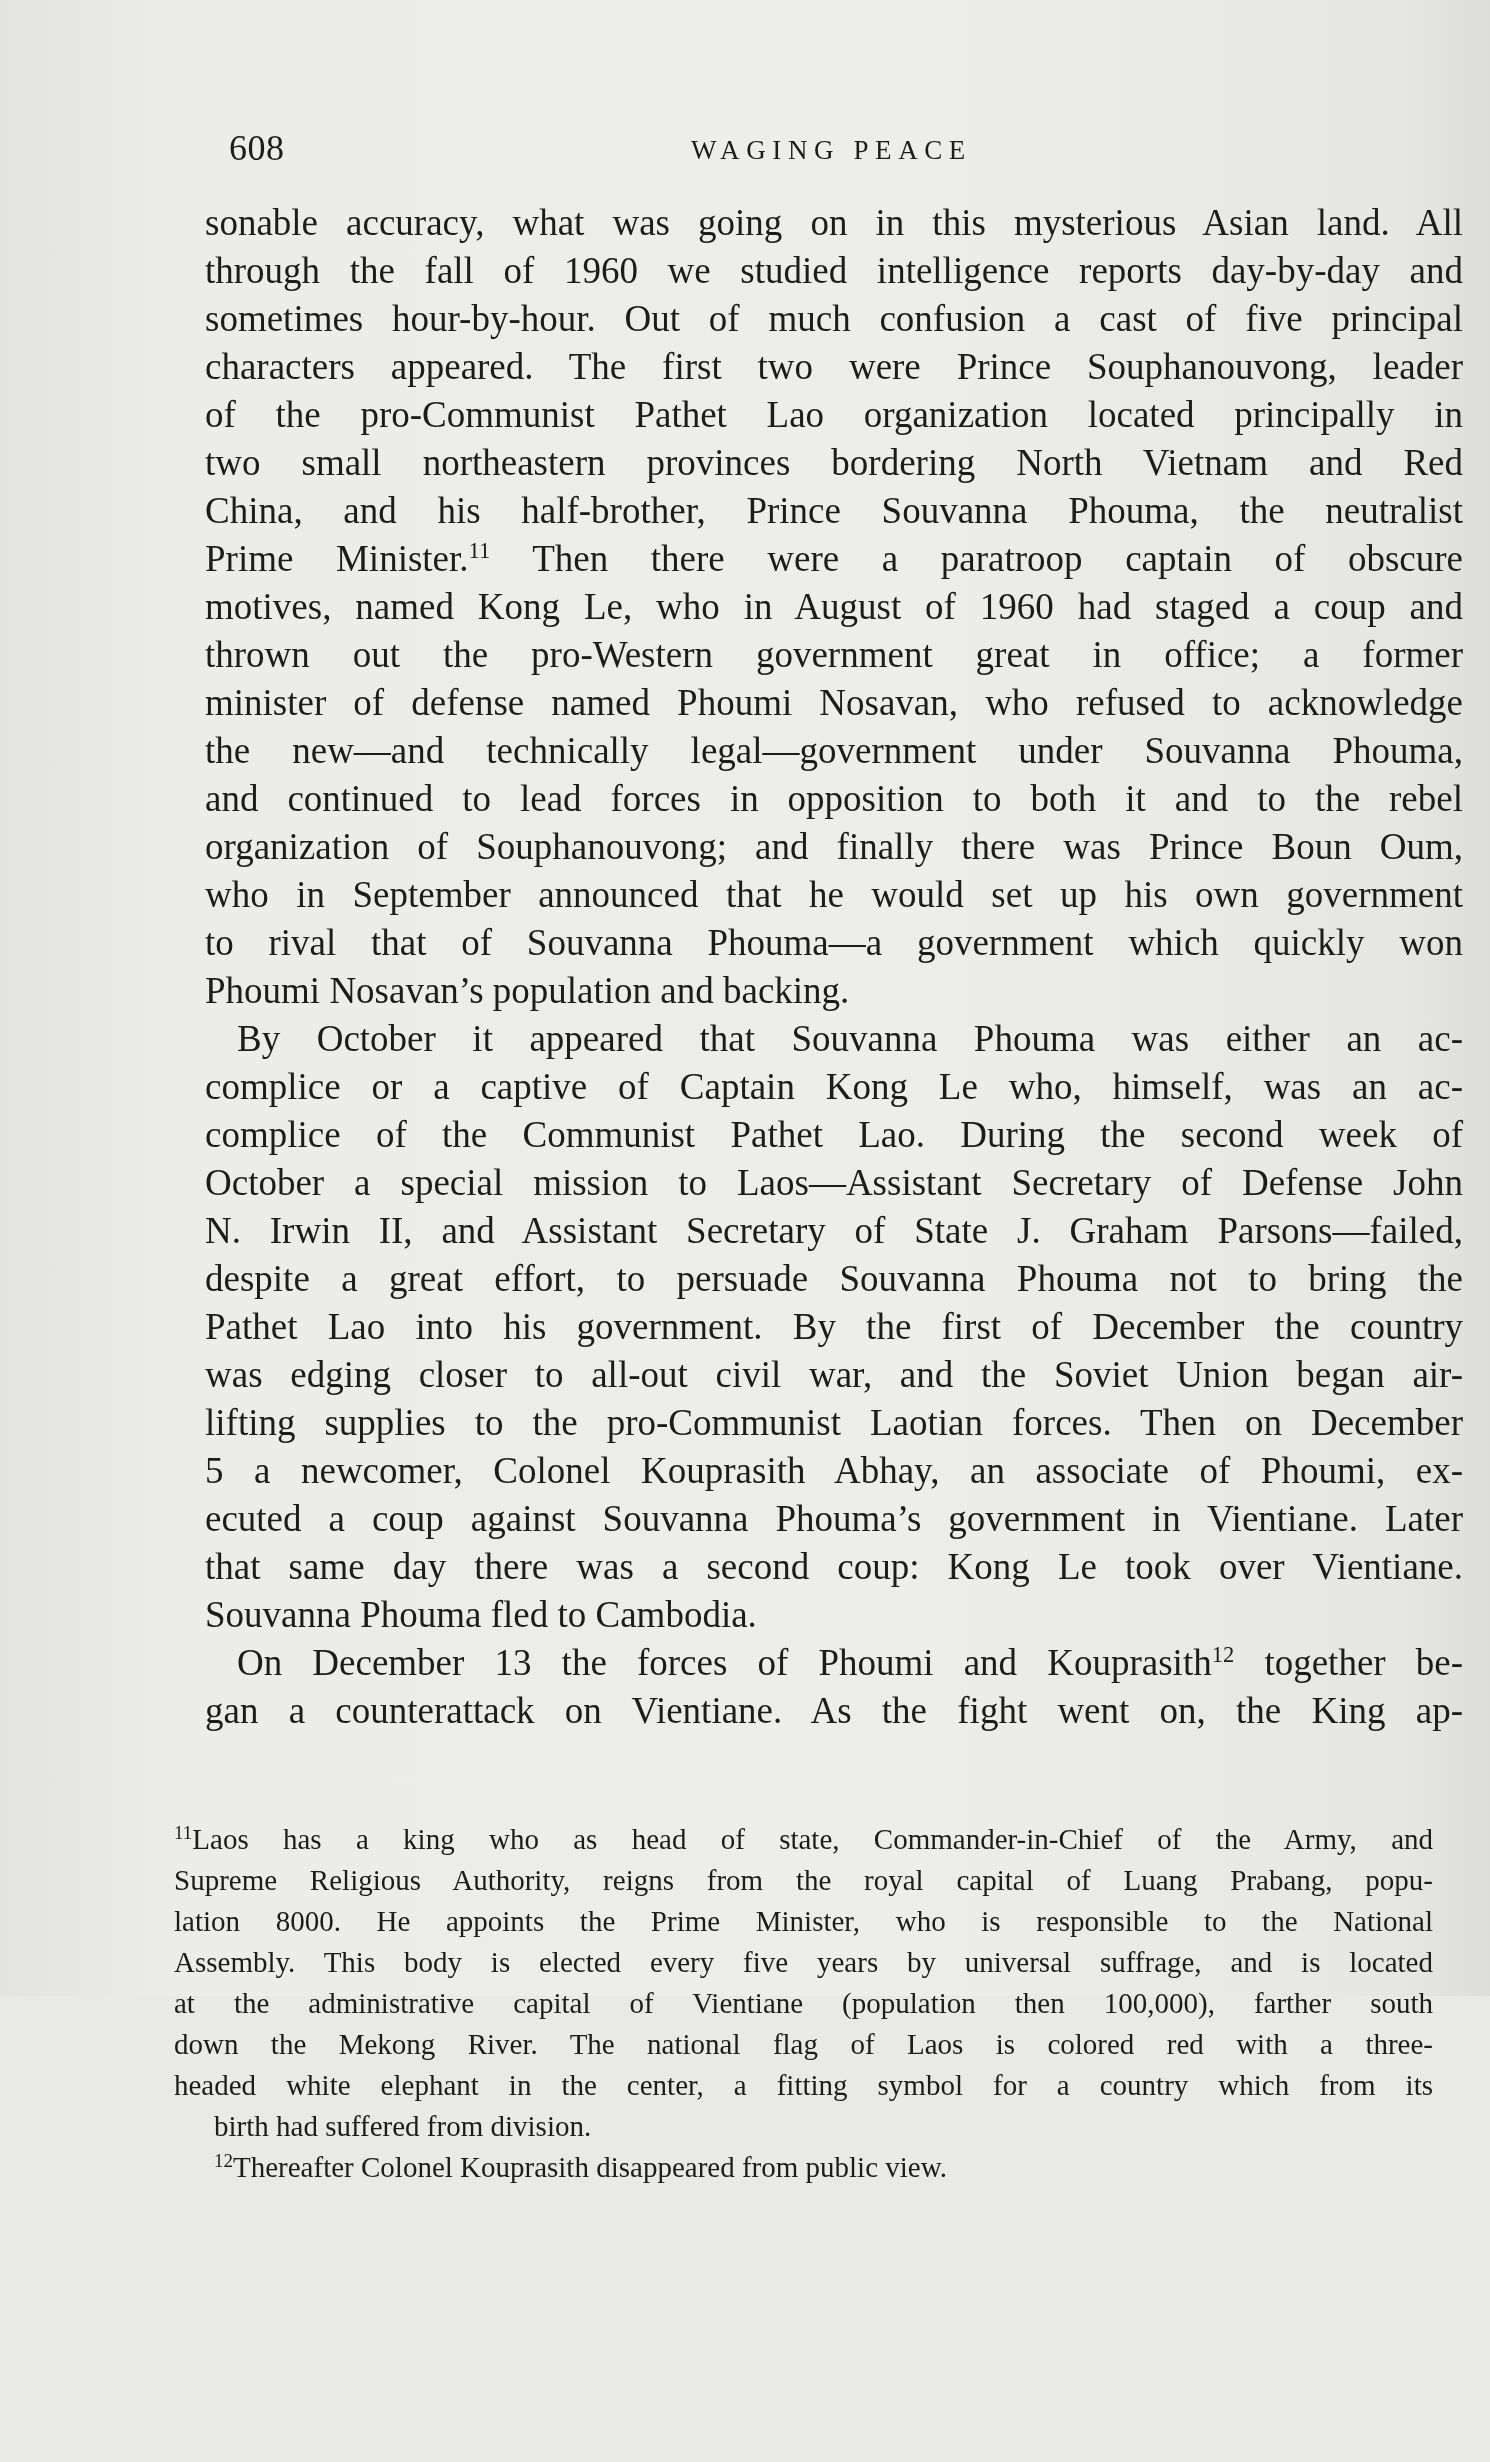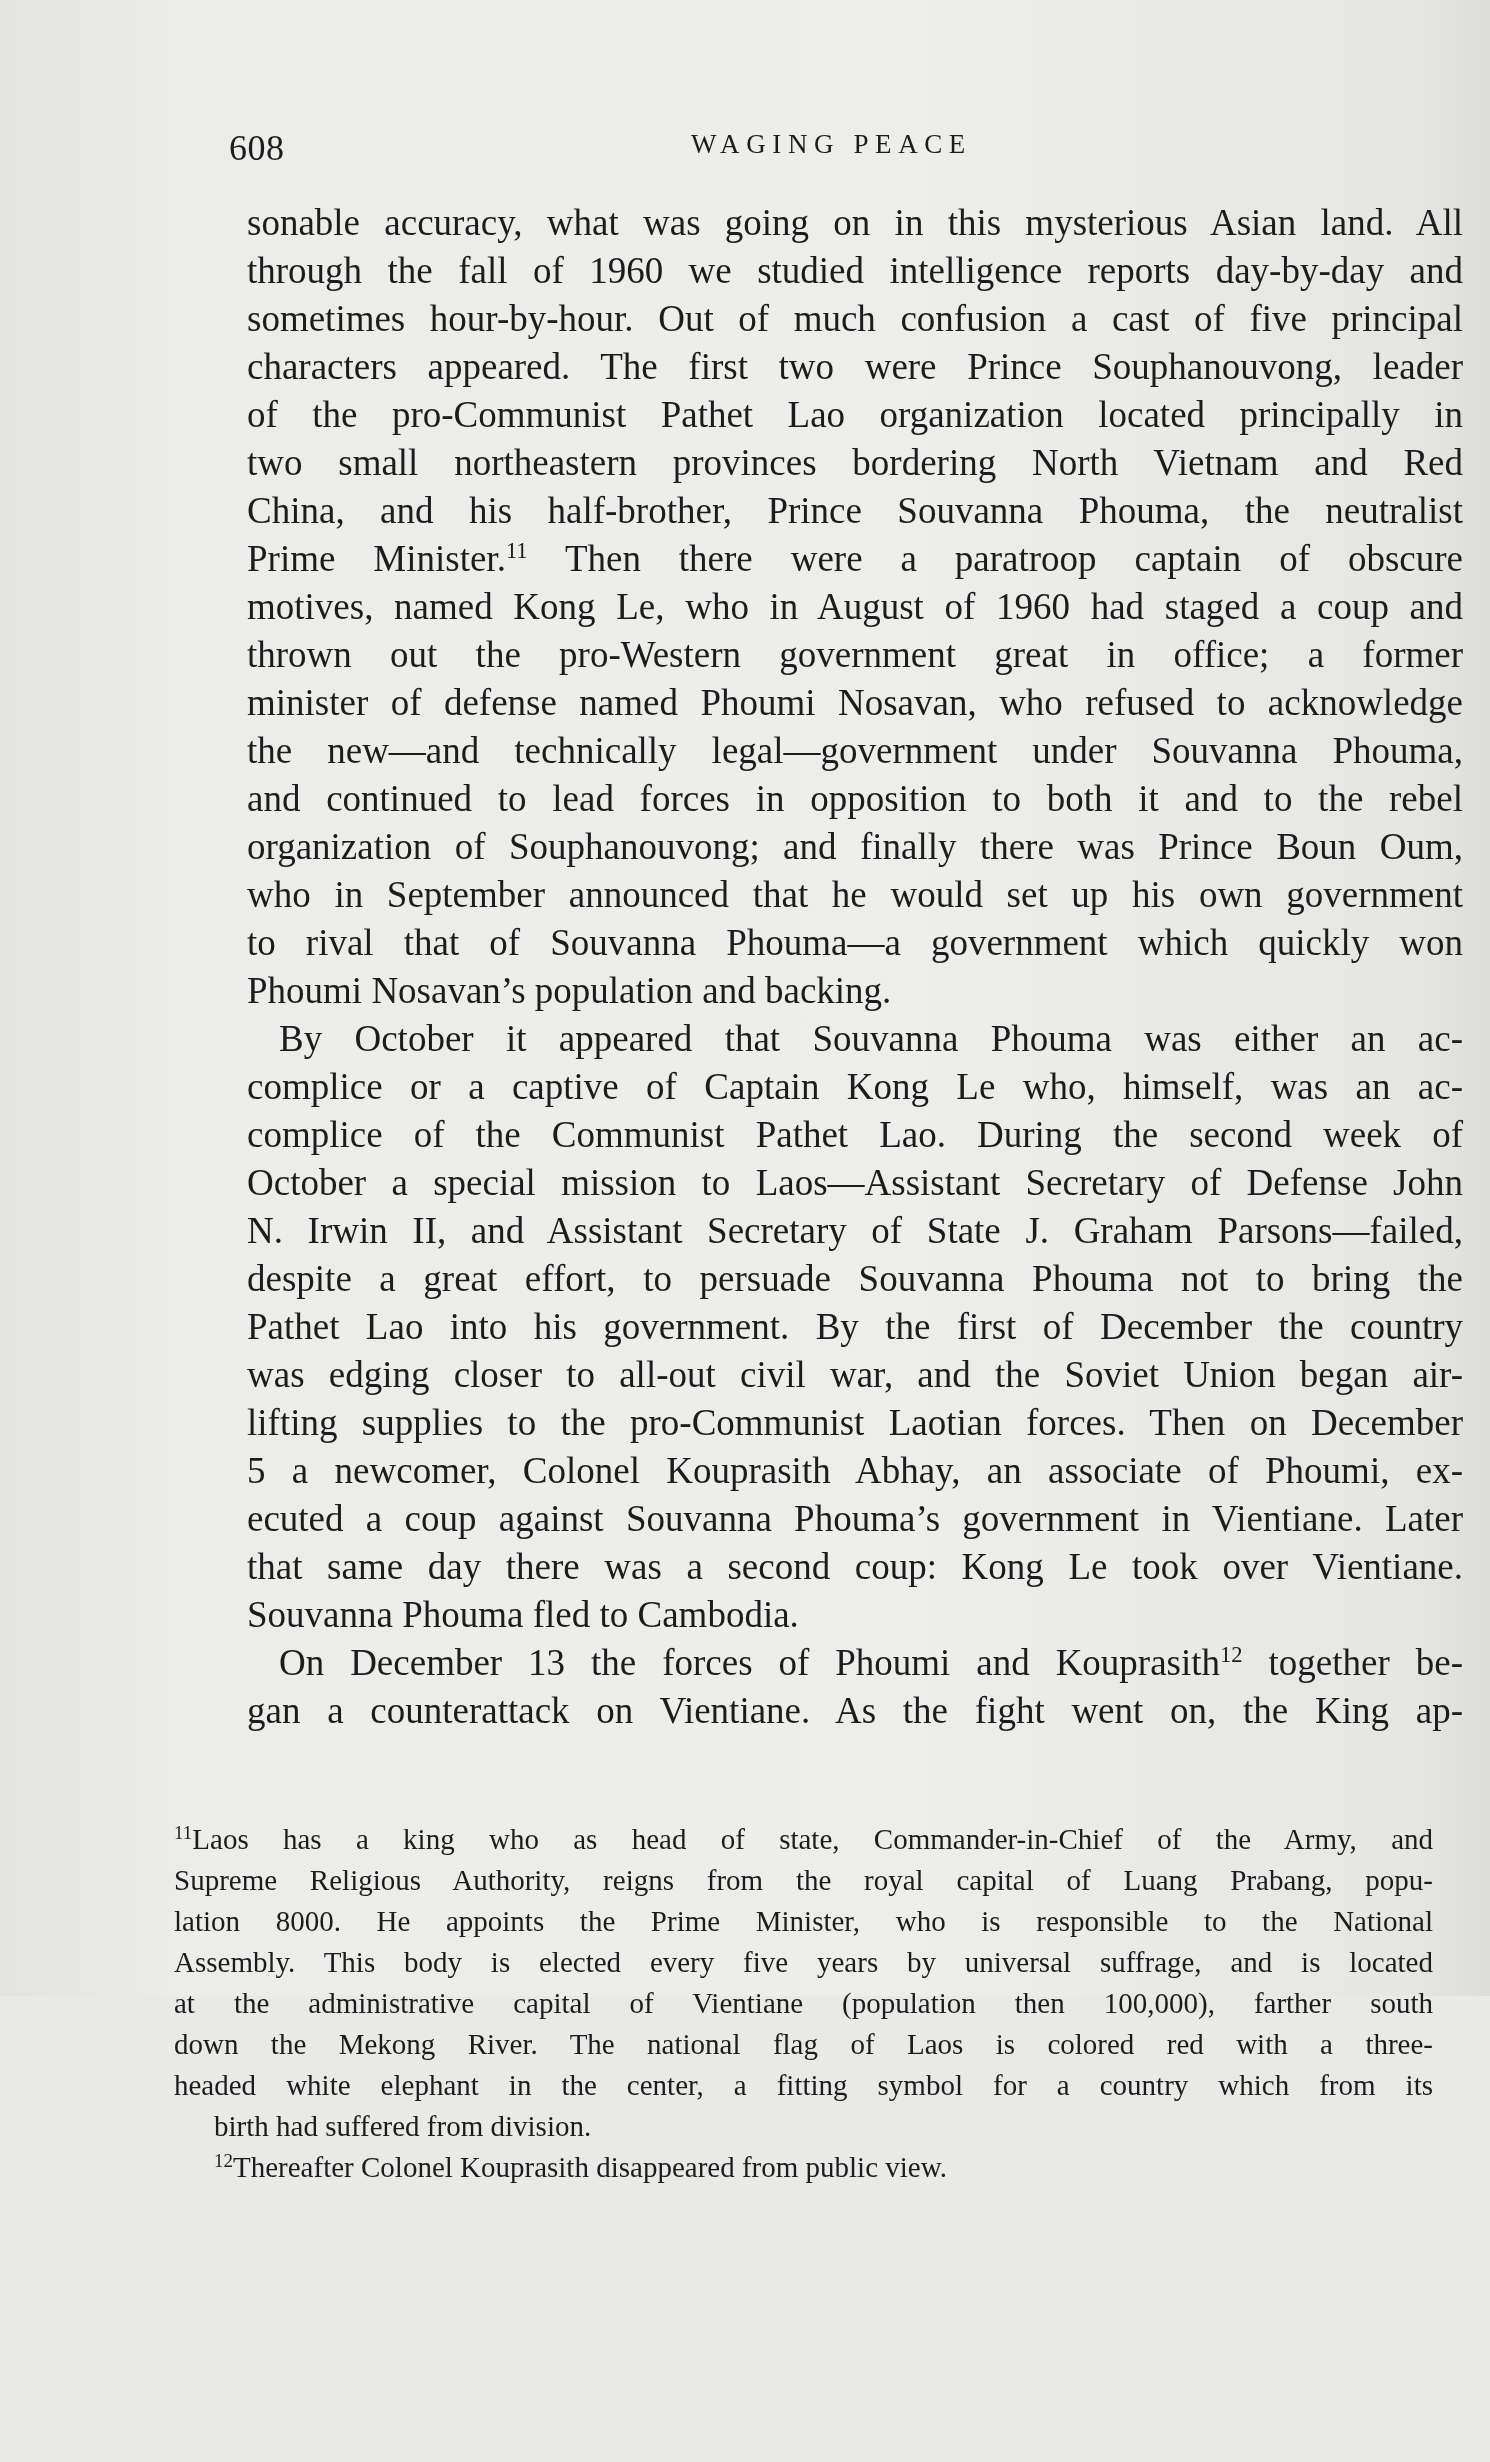--- a/index.html
+++ b/index.html
@@ -21,37 +21,36 @@
   }
   .edge-shadow {
     position: absolute; right: 0; top: 0; width: 38px; height: 2462px;
     background: linear-gradient(90deg, rgba(0,0,0,0) 0%, rgba(0,0,0,0.08) 100%);
   }
   .page-number {
     position: absolute; left: 229px; top: 127px;
     font-size: 36px; letter-spacing: 0.5px;
   }
   .running-head {
-    position: absolute; left: 691px; top: 129px;
+    position: absolute; left: 691px; top: 135px;
     font-size: 27px; letter-spacing: 6.6px;
   }
   .body-text {
     position: absolute; left: 205px; top: 199px;
     width: 1258px;
   }
   .line {
     display: block;
     font-size: 37px;
     line-height: 48px;
     height: 48px;
     text-align: justify;
     text-align-last: justify;
     white-space: nowrap;
     overflow: visible;
-    margin-left: 42px;
   }
   .line.last { text-align-last: left; }
   .line.indent { padding-left: 32px; }
   sup { font-size: 22.6px; vertical-align: 13px; line-height: 0; }
   .footnotes {
     position: absolute; left: 174px; top: 1819px;
     width: 1259px;
   }
   .fn-line {
     display: block;

